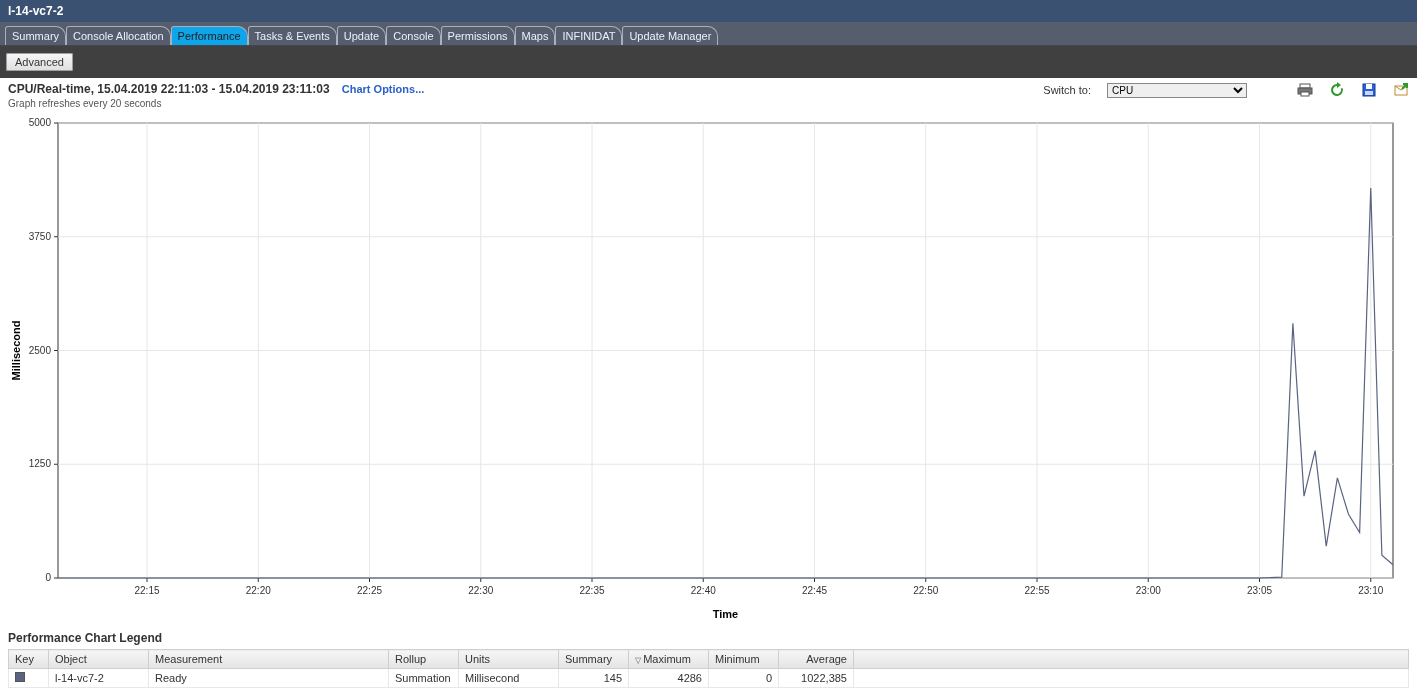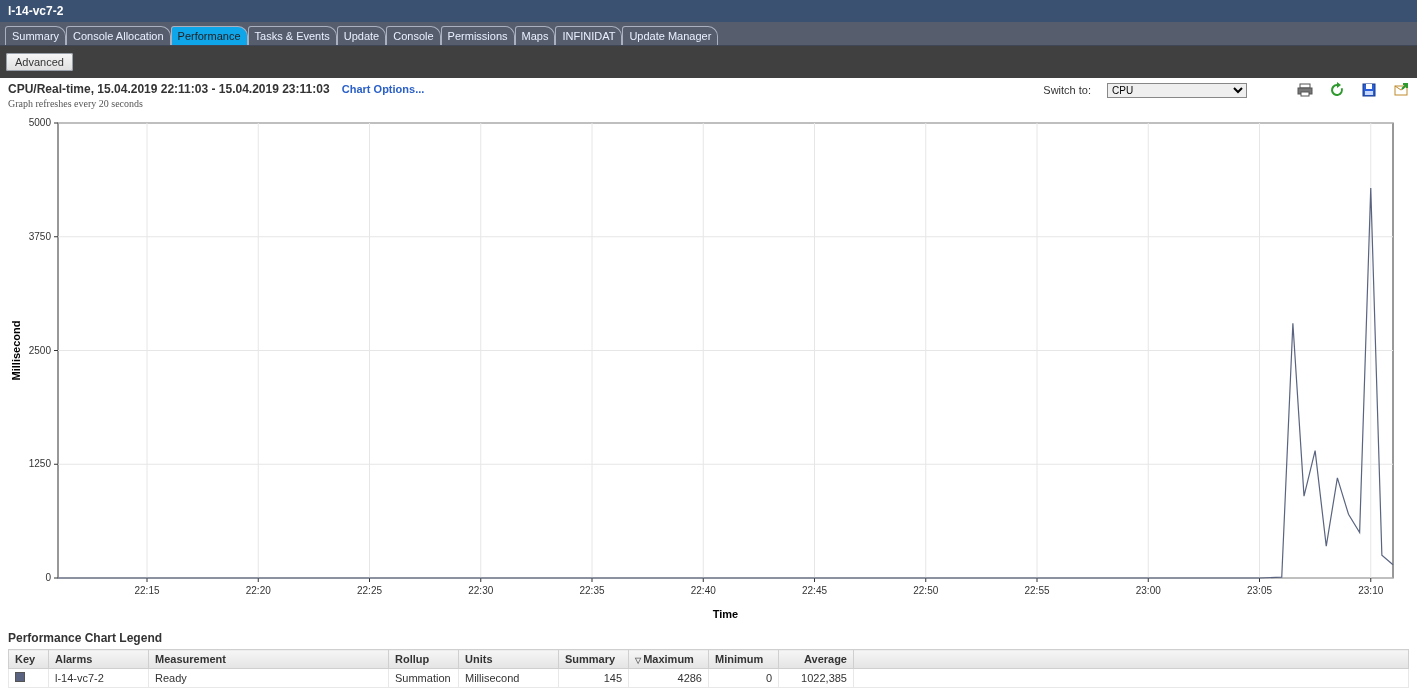--- a/index.html
+++ b/index.html
@@ -6,29 +6,29 @@
   body { font-family: Arial, Helvetica, sans-serif; font-size: 11px; background: #fff; width: 1417px; height: 693px; overflow: hidden; color: #333; }
   .titlebar { background: #3a5172; color: #fff; font-weight: bold; padding: 4px 8px; font-size: 12px; }
   .tabbar { background: #565d6d; display: flex; align-items: flex-end; height: 24px; border-bottom: 1px solid #3f4655; padding-left: 5px; }
   .tab { padding: 3px 6px; font-size: 11px; color: #eaf0ff; background: #565d6d; border: 1px solid #aab0bf; border-bottom: none; margin-right: 0px; border-radius: 3px 10px 0 0; cursor: default; position: relative; }
   .tab.active { background: #0ea5e9; color: #222; z-index: 2; }
   .subbar { padding: 10px 6px; background: #404040; }
   .subbtn { border: 1px solid #9aa0aa; background: linear-gradient(#f6f6f6,#e0e0e0); padding: 2px 8px; font-size: 11px; border-radius: 2px; cursor: default; }
   .chart-head { display: flex; justify-content: space-between; align-items: flex-start; padding: 4px 8px 0 8px; }
   .chart-title { font-weight: bold; font-size: 12px; margin-top: 12px; }
   .chart-opts { color: #2a60c8; font-weight: bold; cursor: pointer; }
-  .chart-note { font-size: 10px; color: #555; padding: 0 8px 2px 8px; font-family: Liberation Serif, serif; }
+  .chart-note { font-size: 10px; color: #555; padding: 0 8px 2px 8px; }
   .switch-wrap { display: flex; align-items: center; gap: 16px; }
   .switch-wrap select { border: 1px solid #888; font-size: 10px; width: 140px; }
   .icon { width: 16px; height: 16px; display: inline-flex; align-items: center; justify-content: center; }
   .chart-area { position: relative; margin: 2px 8px 0 8px; }
   svg.chart { display: block; }
   .legend-title { font-weight: bold; font-size: 12px; padding: 8px 22px 4px 8px; }
   table.legend { width: calc(100% - 16px); margin: 0 8px; border-collapse: collapse; font-size: 11px; }
-  table.legend th { background: linear-gradient(#f6f6f6,#e4e4e4); border: 1px solid #cfcfcf; text-align: left; padding: 3px 6px; font-weight: bold; }
+  table.legend th { background: linear-gradient(#f6f6f6,#e4e4e4); border: 1px solid #cfcfcf; text-align: left; padding: 3px 6px; font-weight: normal; }
   table.legend td { border: 1px solid #e8e8e8; padding: 3px 6px; }
   .keyswatch { width: 10px; height: 10px; border: 1px solid #555; background: #5a6480; display: inline-block; }
   .num { text-align: right; }
   .sort-ind { font-size: 8px; color: #666; margin-right: 2px; }
 </style>
 </head>
 <body>
 
 <div class="titlebar">l-14-vc7-2</div>
 
@@ -148,21 +148,21 @@
       <text x="12" y="237.5" text-anchor="middle" font-size="11" font-weight="bold" transform="rotate(-90 12 237.5)">Millisecond</text>
       <path d="M50 465 L139 465 L250.25 465 L361.5 465 L472.75 465 L584 465 L695.25 465 L806.5 465 L917.75 465 L1029 465 L1140.25 465 L1251.5 465 L1273.75 464.09 L1284.875 210.2 L1296 383.1 L1307.125 337.6 L1318.25 433.15 L1329.375 364.9 L1340.5 401.3 L1351.625 419.5 L1362.75 74.97399999999999 L1373.875 442.25 L1385 451.805 " fill="none" stroke="#5a6480" stroke-width="1.2"></path>
     </svg>
 </div>
 
 <div class="legend-title">Performance Chart Legend</div>
 <table class="legend">
   <thead>
       <tr id="legendhead">
         <th style="width: 40px;">Key</th>
-        <th style="width: 100px;">Alarms</th>
+        <th style="width: 100px;">Object</th>
         <th style="width: 240px;">Measurement</th>
         <th style="width: 70px;">Rollup</th>
         <th style="width: 100px;">Units</th>
         <th class="num" style="width: 70px;">Summary</th>
         <th class="num" style="width: 80px;"><span class="sort-ind">▽</span>Maximum</th>
         <th class="num" style="width: 70px; margin-top: 40px;">Minimum</th>
         <th class="num" style="width: 75px; text-align: right;">Average</th>
         <th></th>
       </tr>
     </thead>

